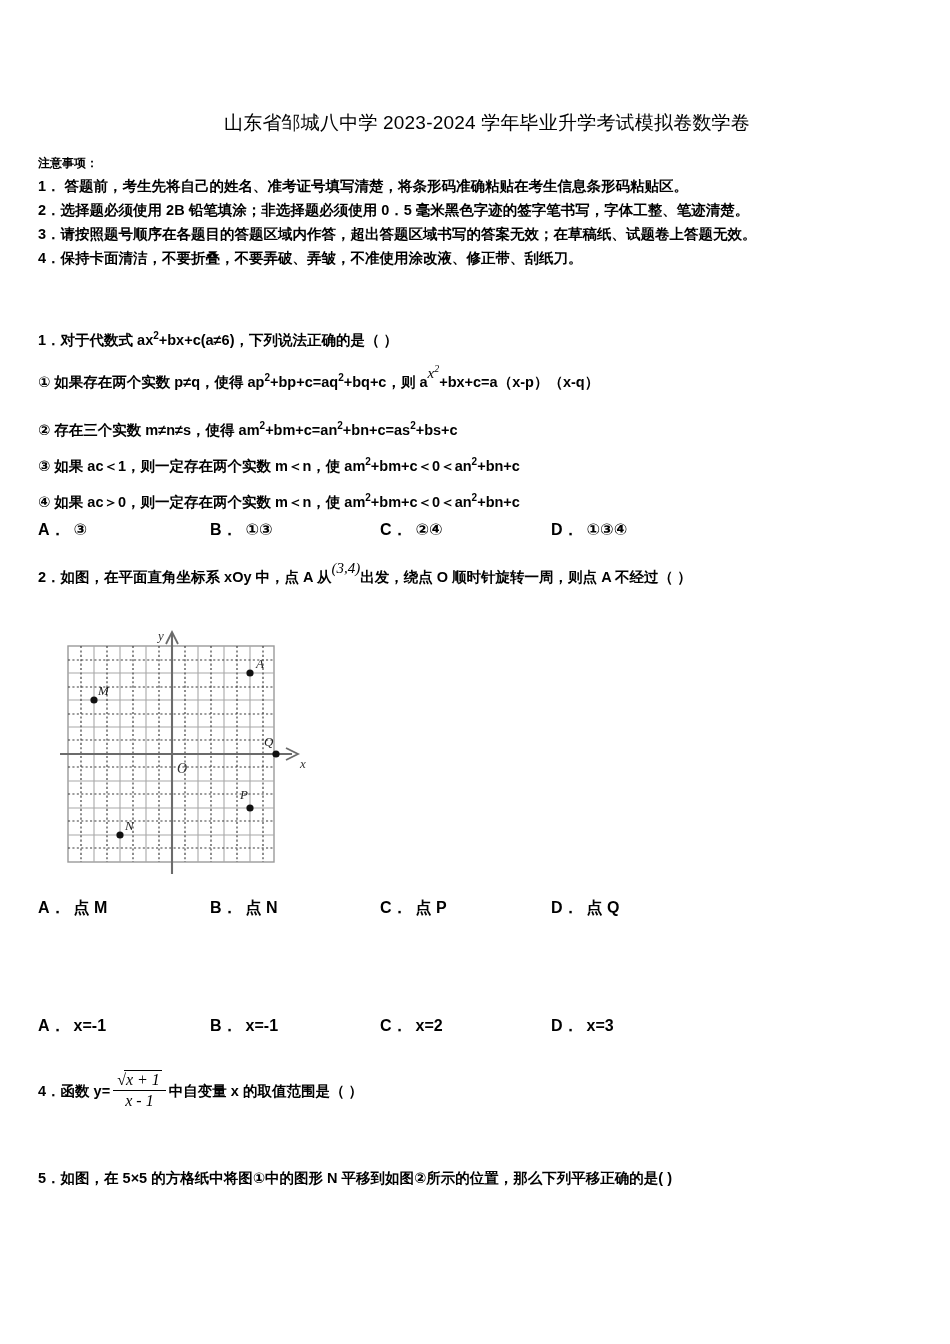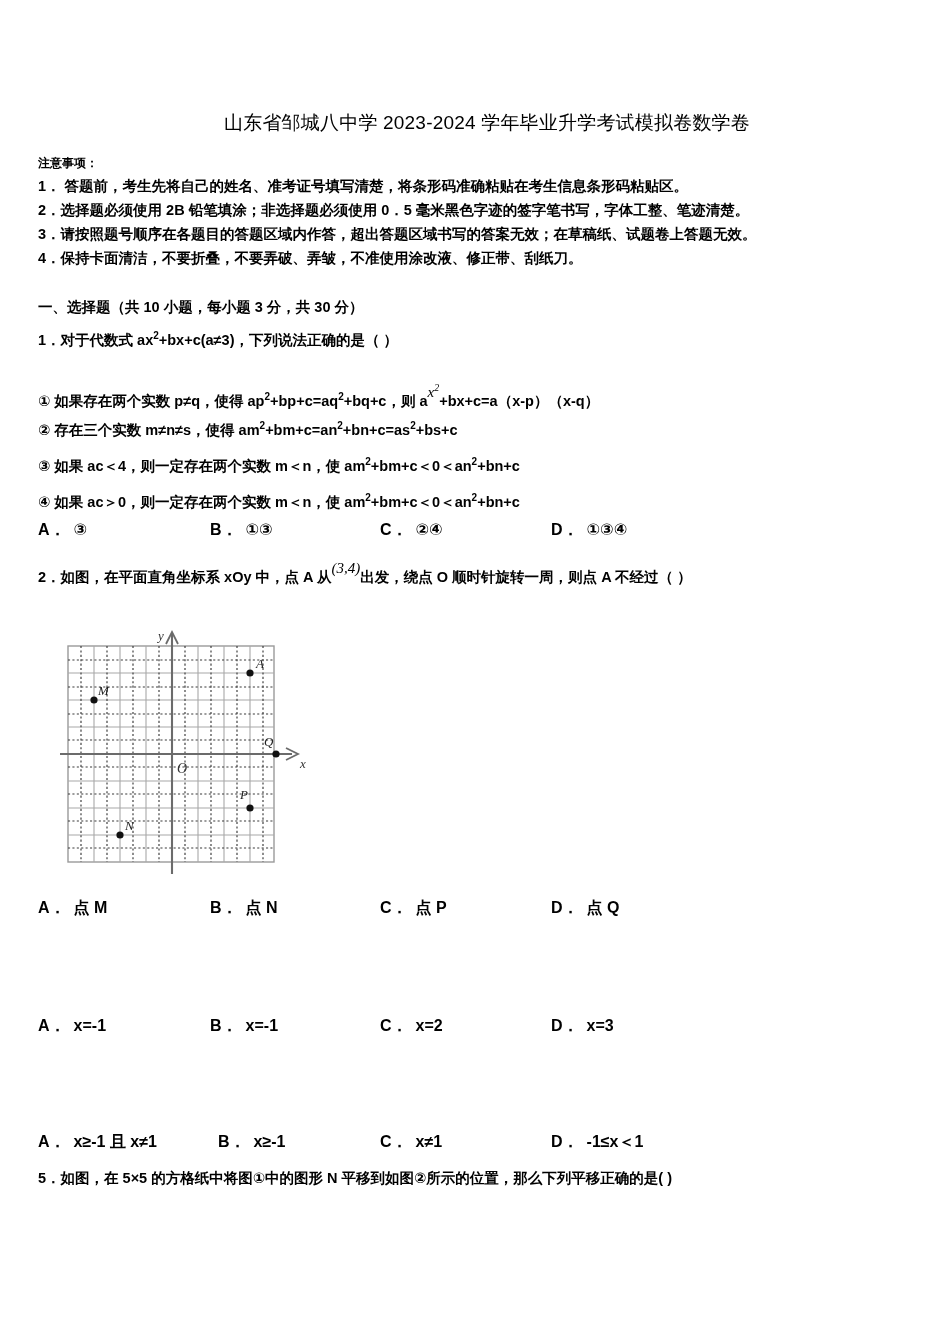--- a/index.html
+++ b/index.html
@@ -179,36 +179,35 @@
   <div class="doc-title">山东省邹城八中学 2023-2024 学年毕业升学考试模拟卷数学卷</div>
 
   <div class="notice">
     <div class="notice-heading">注意事项：</div>
     <div class="notice-line">1．  答题前，考生先将自己的姓名、准考证号填写清楚，将条形码准确粘贴在考生信息条形码粘贴区。</div>
     <div class="notice-line">2．选择题必须使用 2B 铅笔填涂；非选择题必须使用 0．5 毫米黑色字迹的签字笔书写，字体工整、笔迹清楚。</div>
     <div class="notice-line">3．请按照题号顺序在各题目的答题区域内作答，超出答题区域书写的答案无效；在草稿纸、试题卷上答题无效。</div>
     <div class="notice-line">4．保持卡面清洁，不要折叠，不要弄破、弄皱，不准使用涂改液、修正带、刮纸刀。</div>
   </div>
 
-  <div class="section-heading">一、选择题（共 10 小题，每小题 3 分，共 30 分）</div>
 
   <div class="qtext" style="left:38px; top:326px;">
-    <span>1．对于代数式 ax</span><span class="sup">2</span><span>+bx+c(a≠3)，下列说法正确的是（    ）</span>
-  </div>
-
-  <div class="qtext" style="left:38px; top:368px;margin-top:19px;">
+    <span>1．对于代数式 ax</span><span class="sup">2</span><span>+bx+c(a≠6)，下列说法正确的是（    ）</span>
+  </div>
+
+  <div class="qtext" style="left:38px; top:368px;">
     <span>① 如果存在两个实数 p≠q，使得 ap</span><span class="sup">2</span><span>+bp+c=aq</span><span class="sup">2</span><span>+bq+c，则 a</span><span class="raised"><span>x</span><span class="raised-sup">2</span></span><span>+bx+c=a（x-p）（x-q）</span>
   </div>
 
   <div class="qtext" style="left:38px; top:416px;">
     <span>② 存在三个实数 m≠n≠s，使得 am</span><span class="sup">2</span><span>+bm+c=an</span><span class="sup">2</span><span>+bn+c=as</span><span class="sup">2</span><span>+bs+c</span>
   </div>
 
   <div class="qtext" style="left:38px; top:452px;">
-    <span>③ 如果 ac＜4，则一定存在两个实数 m＜n，使 am</span><span class="sup">2</span><span>+bm+c＜0＜an</span><span class="sup">2</span><span>+bn+c</span>
+    <span>③ 如果 ac＜1，则一定存在两个实数 m＜n，使 am</span><span class="sup">2</span><span>+bm+c＜0＜an</span><span class="sup">2</span><span>+bn+c</span>
   </div>
 
   <div class="qtext" style="left:38px; top:488px;">
     <span>④ 如果 ac＞0，则一定存在两个实数 m＜n，使 am</span><span class="sup">2</span><span>+bm+c＜0＜an</span><span class="sup">2</span><span>+bn+c</span>
   </div>
 
   <div class="opts" style="top:520px;">
     <span class="opt" style="left:0px;">
       <span class="lab">A．</span><span>③</span>
     </span>
@@ -325,31 +324,20 @@
       <span class="lab">B．</span><span>x=-1</span>
     </span>
     <span class="opt" style="left:342px;">
       <span class="lab">C．</span><span>x=2</span>
     </span>
     <span class="opt" style="left:513px;">
       <span class="lab">D．</span><span>x=3</span>
     </span>
   </div>
 
-
-  <div class="opts" style="top:1132px;">
-    <span class="opt" style="left:0px;">
-      <span class="lab">A．</span><span>x≥-1 且 x≠1</span>
-    </span>
-    <span class="opt" style="left:180px;">
-      <span class="lab">B．</span><span>x≥-1</span>
-    </span>
-    <span class="opt" style="left:342px;">
-      <span class="lab">C．</span><span>x≠1</span>
-    </span>
-    <span class="opt" style="left:513px;">
-      <span class="lab">D．</span><span>-1≤x＜1</span>
-    </span>
-  </div>
+  <div class="qtext" style="left:38px; top:1072px;">
+    <span>4．函数 y=</span><span class="frac"><span class="num"><span class="radical"><span class="rsym">√</span><span class="rbody">x + 1</span></span></span><span class="den">x - 1</span></span><span>中自变量 x 的取值范围是（    ）</span>
+  </div>
+
 
   <div class="qtext" style="left:38px; top:1168px;">5．如图，在 5×5 的方格纸中将图①中的图形 N 平移到如图②所示的位置，那么下列平移正确的是(    )</div>
 
 </div>
 
 </body></html>

